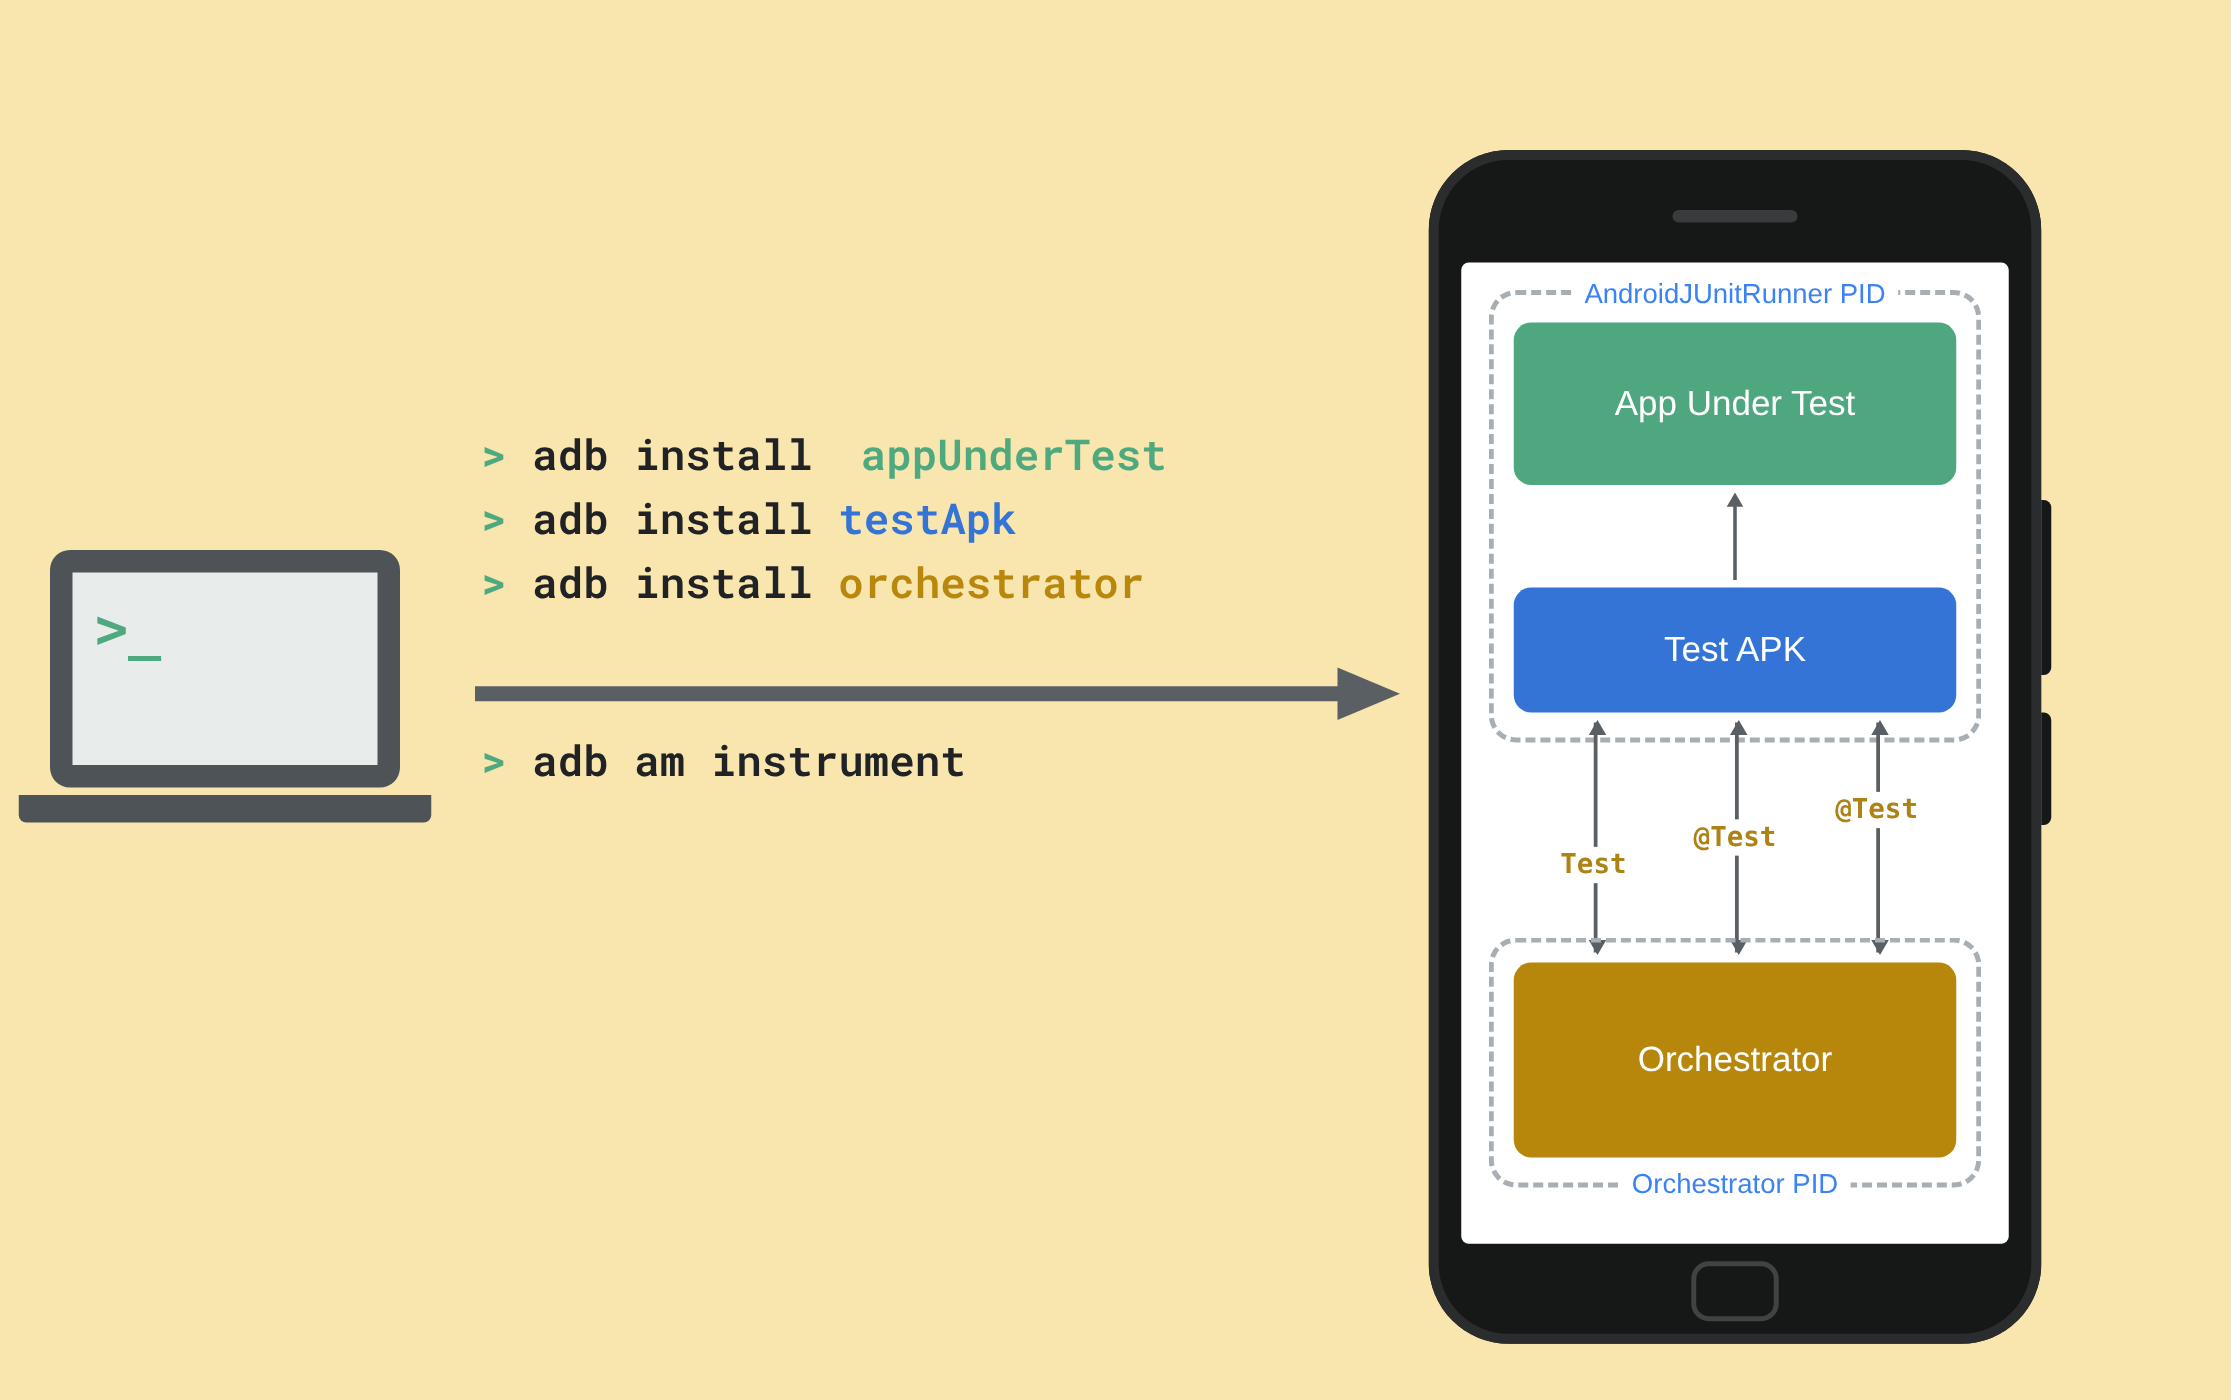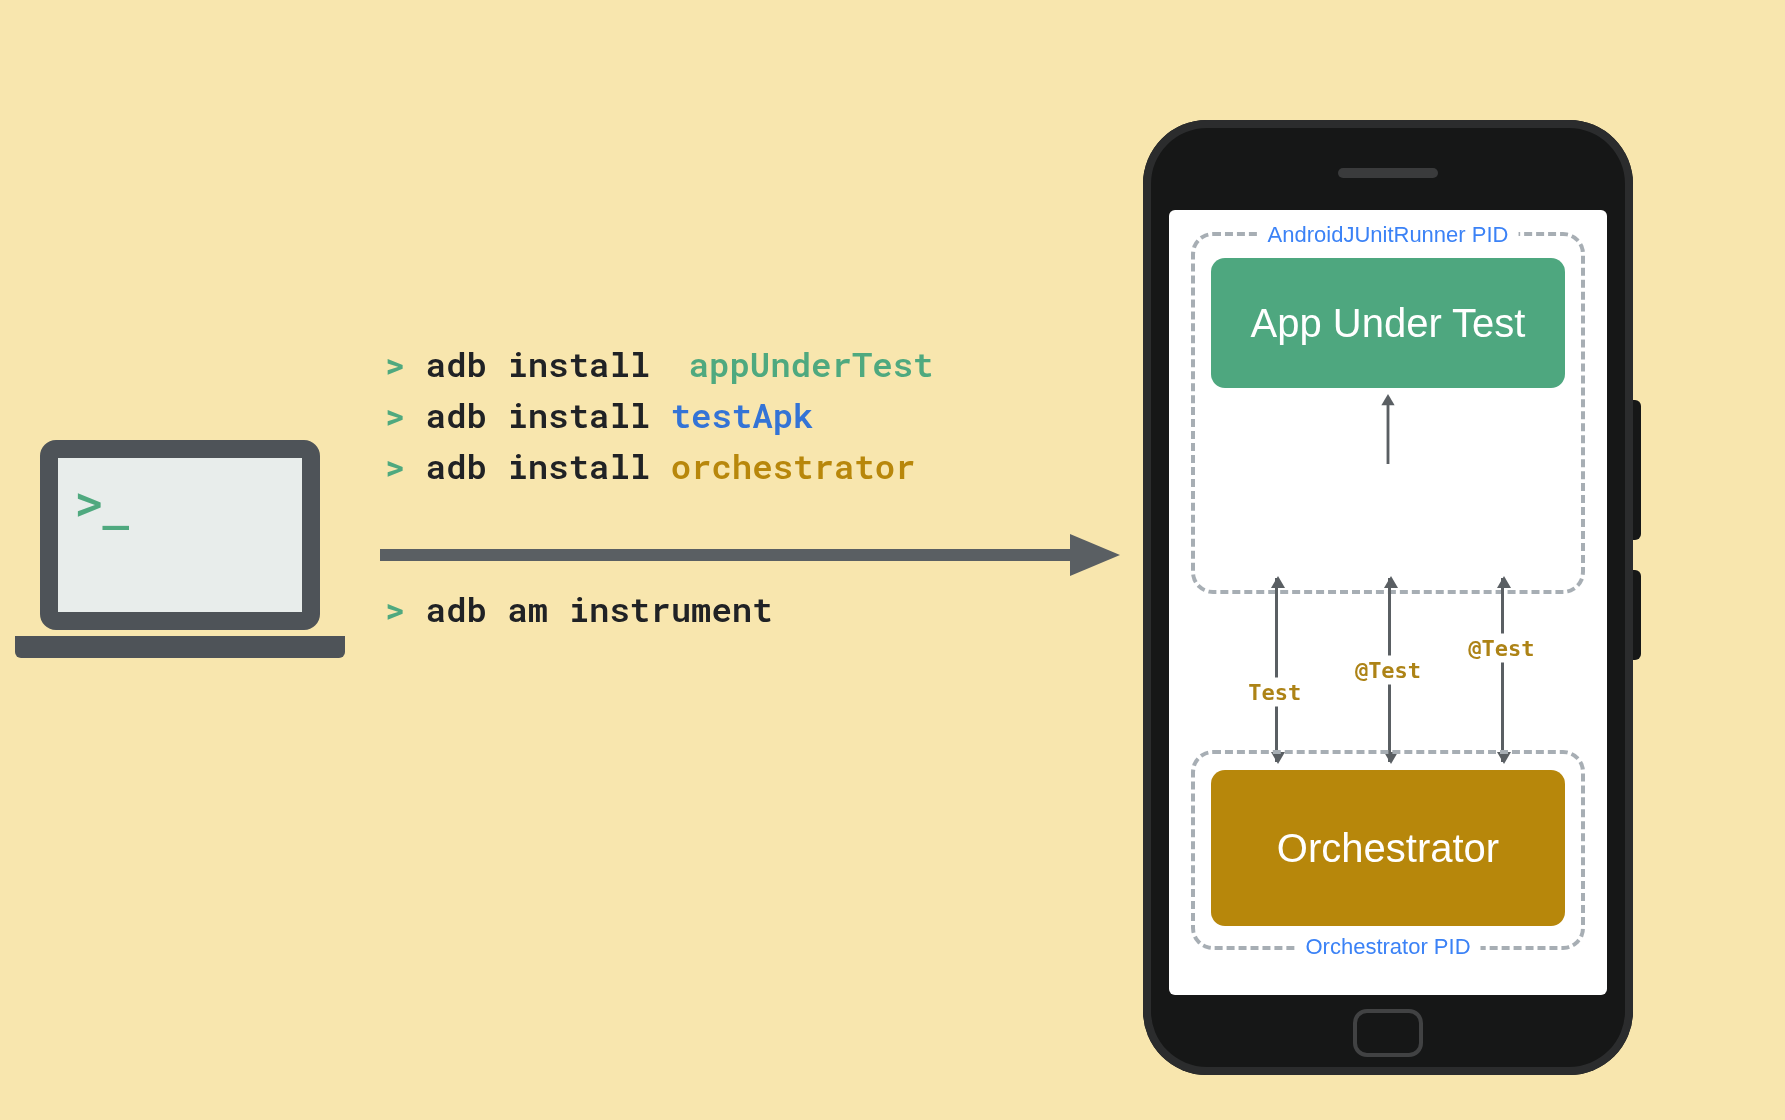--- a/index.html
+++ b/index.html
@@ -150,21 +150,21 @@
   .pid-box.bottom {
     left: 22px; right: 22px; top: 540px; height: 200px;
   }
   .pid-box.bottom .pid-label { bottom: -14px; }
 
   .box {
     position: absolute;
     left: 42px; right: 42px;
     border-radius: 14px;
     color: #fff;
-    font-size: 40px;
+    font-size: 28px;
     display: flex;
     align-items: center;
     justify-content: center;
     text-align: center;
     font-weight: 400;
     line-height: 1.2;
     padding: 8px 12px;
   }
   .box.app { top: 48px; height: 130px; background: #4ea77f; }
   .box.testapk { top: 260px; height: 100px; background: #3474d6; }
@@ -243,20 +243,21 @@
       <span class="pid-label">AndroidJUnitRunner PID</span>
     </div>
 
     <div class="box app">App Under Test</div>
 
     <svg class="arrow-up arrow-app" width="20" height="74" viewBox="0 0 20 74">
       <line x1="10" y1="74" x2="10" y2="10" stroke="#5a5f63" stroke-width="3"></line>
       <polygon points="10,0 3,12 17,12" fill="#5a5f63"></polygon>
     </svg>
 
+    <div class="box testapk">Test APK</div>
 
     <div class="conn-group">
       <div class="conn" style="left:18%"></div>
       <div class="conn" style="left:50%"></div>
       <div class="conn" style="left:82%"></div>
       <span class="conn-label" style="left:18%; top:62%">Test</span>
       <span class="conn-label" style="left:50%; top:50%">@Test</span>
       <span class="conn-label" style="left:82%; top:38%">@Test</span>
     </div>
 

